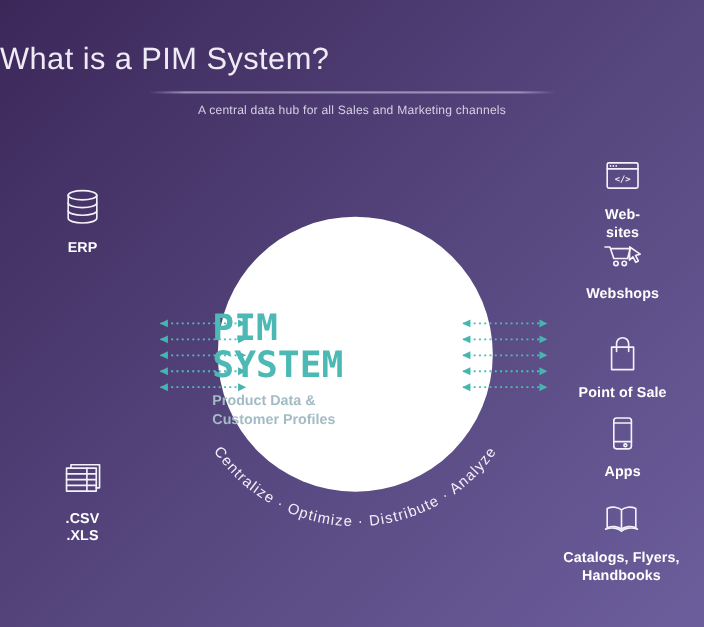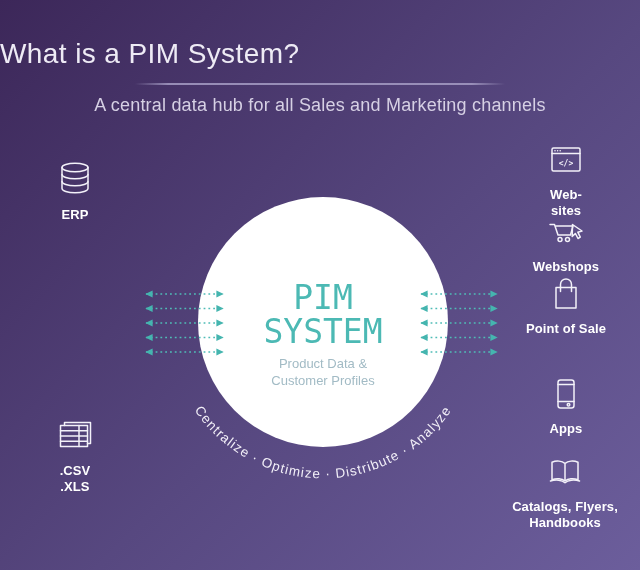--- a/index.html
+++ b/index.html
@@ -13,31 +13,31 @@
   .title{
     position:absolute;top:38px;left:0;right:0;
     font-size:28px;font-weight:300;color:#eeebf5;letter-spacing:.4px;line-height:32px;
   }
   .divider{
     position:absolute;top:83px;left:135px;width:370px;height:2px;
     background:linear-gradient(90deg,rgba(165,156,196,0) 0%,rgba(165,156,196,.85) 9%,rgba(165,156,196,.85) 91%,rgba(165,156,196,0) 100%);
   }
   .subtitle{
     position:absolute;top:95px;left:0;right:0;text-align:center;
-    font-size:18px;color:#d6d0e4;letter-spacing:.2px;
+    font-size:11px;color:#d6d0e4;letter-spacing:.2px;
   }
   .node{position:absolute;width:130px;display:flex;flex-direction:column;align-items:center;}
   .node svg.ic{display:block;width:44px;height:44px;}
   .ic *{stroke:#f3f1f9;stroke-width:1.5;fill:none;stroke-linecap:round;stroke-linejoin:round;}
   .ic .fill{fill:#f3f1f9;stroke:none;}
   .node .label{
     margin-top:5px;text-align:center;color:#ffffff;font-weight:700;
     font-size:13px;line-height:16px;letter-spacing:.1px;
   }
-  .pim-center{position:absolute;left:193px;top:281px;width:260px;text-align:center;}
+  .pim-center{position:absolute;left:193px;top:281px;width:260px;text-align:left;font-weight:bold;}
   .pim-name{
     font-family:"DejaVu Sans Mono",monospace;font-size:33px;line-height:34px;
     color:#4cb9b4;letter-spacing:0;
   }
   .pim-desc{margin-top:7px;font-size:13px;line-height:16.5px;color:#a2bbc5;}
   .arc-text{
     fill:#f1eef7;font-size:13.5px;letter-spacing:1.1px;
     font-family:"Liberation Sans",sans-serif;
   }
   .glyph-text{font-family:"DejaVu Sans Mono",monospace;font-size:8px;font-weight:700;}
@@ -86,21 +86,21 @@
     <div class="pim-name">
       <div>PIM</div>
       <div>SYSTEM</div>
     </div>
     <div class="pim-desc">
       <div>Product Data &amp;</div>
       <div>Customer Profiles</div>
     </div>
   </div>
 
-  <div class="node" style="left:10px;top:158px;">
+  <div class="node" style="left:10px;top:168px;">
     <svg class="ic" viewBox="0 0 44 44">
       <ellipse cx="22" cy="9.5" rx="13" ry="4.2"></ellipse>
       <path d="M9 9.5 V30.5 C9 32.8 14.8 34.7 22 34.7 C29.2 34.7 35 32.8 35 30.5 V9.5"></path>
       <path d="M9 16.5 C9 18.8 14.8 20.7 22 20.7 C29.2 20.7 35 18.8 35 16.5"></path>
       <path d="M9 23.5 C9 25.8 14.8 27.7 22 27.7 C29.2 27.7 35 25.8 35 23.5"></path>
     </svg>
     <div class="label">
       <div>ERP</div>
       <div></div>
     </div>
@@ -142,21 +142,21 @@
       <circle cx="16" cy="29.5" r="2"></circle>
       <circle cx="23.5" cy="29.5" r="2"></circle>
       <path d="M28.5 14.5 L38 21 L33.8 22.2 L36.3 27.2 L34 28.5 L31.4 23.5 L28.2 26.4 Z"></path>
     </svg>
     <div class="label">
       <div>Webshops</div>
       <div></div>
     </div>
   </div>
 
-  <div class="node" style="left:501px;top:272px;align-items:center;">
+  <div class="node" style="left:501px;top:300px;align-items:center;">
     <svg class="ic" viewBox="0 0 44 44">
       <path d="M16.5 19.5 V12.5 C16.5 9.4 18.9 7 22 7 C25.1 7 27.5 9.4 27.5 12.5 V19.5"></path>
       <rect x="12" y="15.5" width="20" height="20.5"></rect>
     </svg>
     <div class="label">
       <div>Point of Sale</div>
       <div></div>
     </div>
   </div>
 

